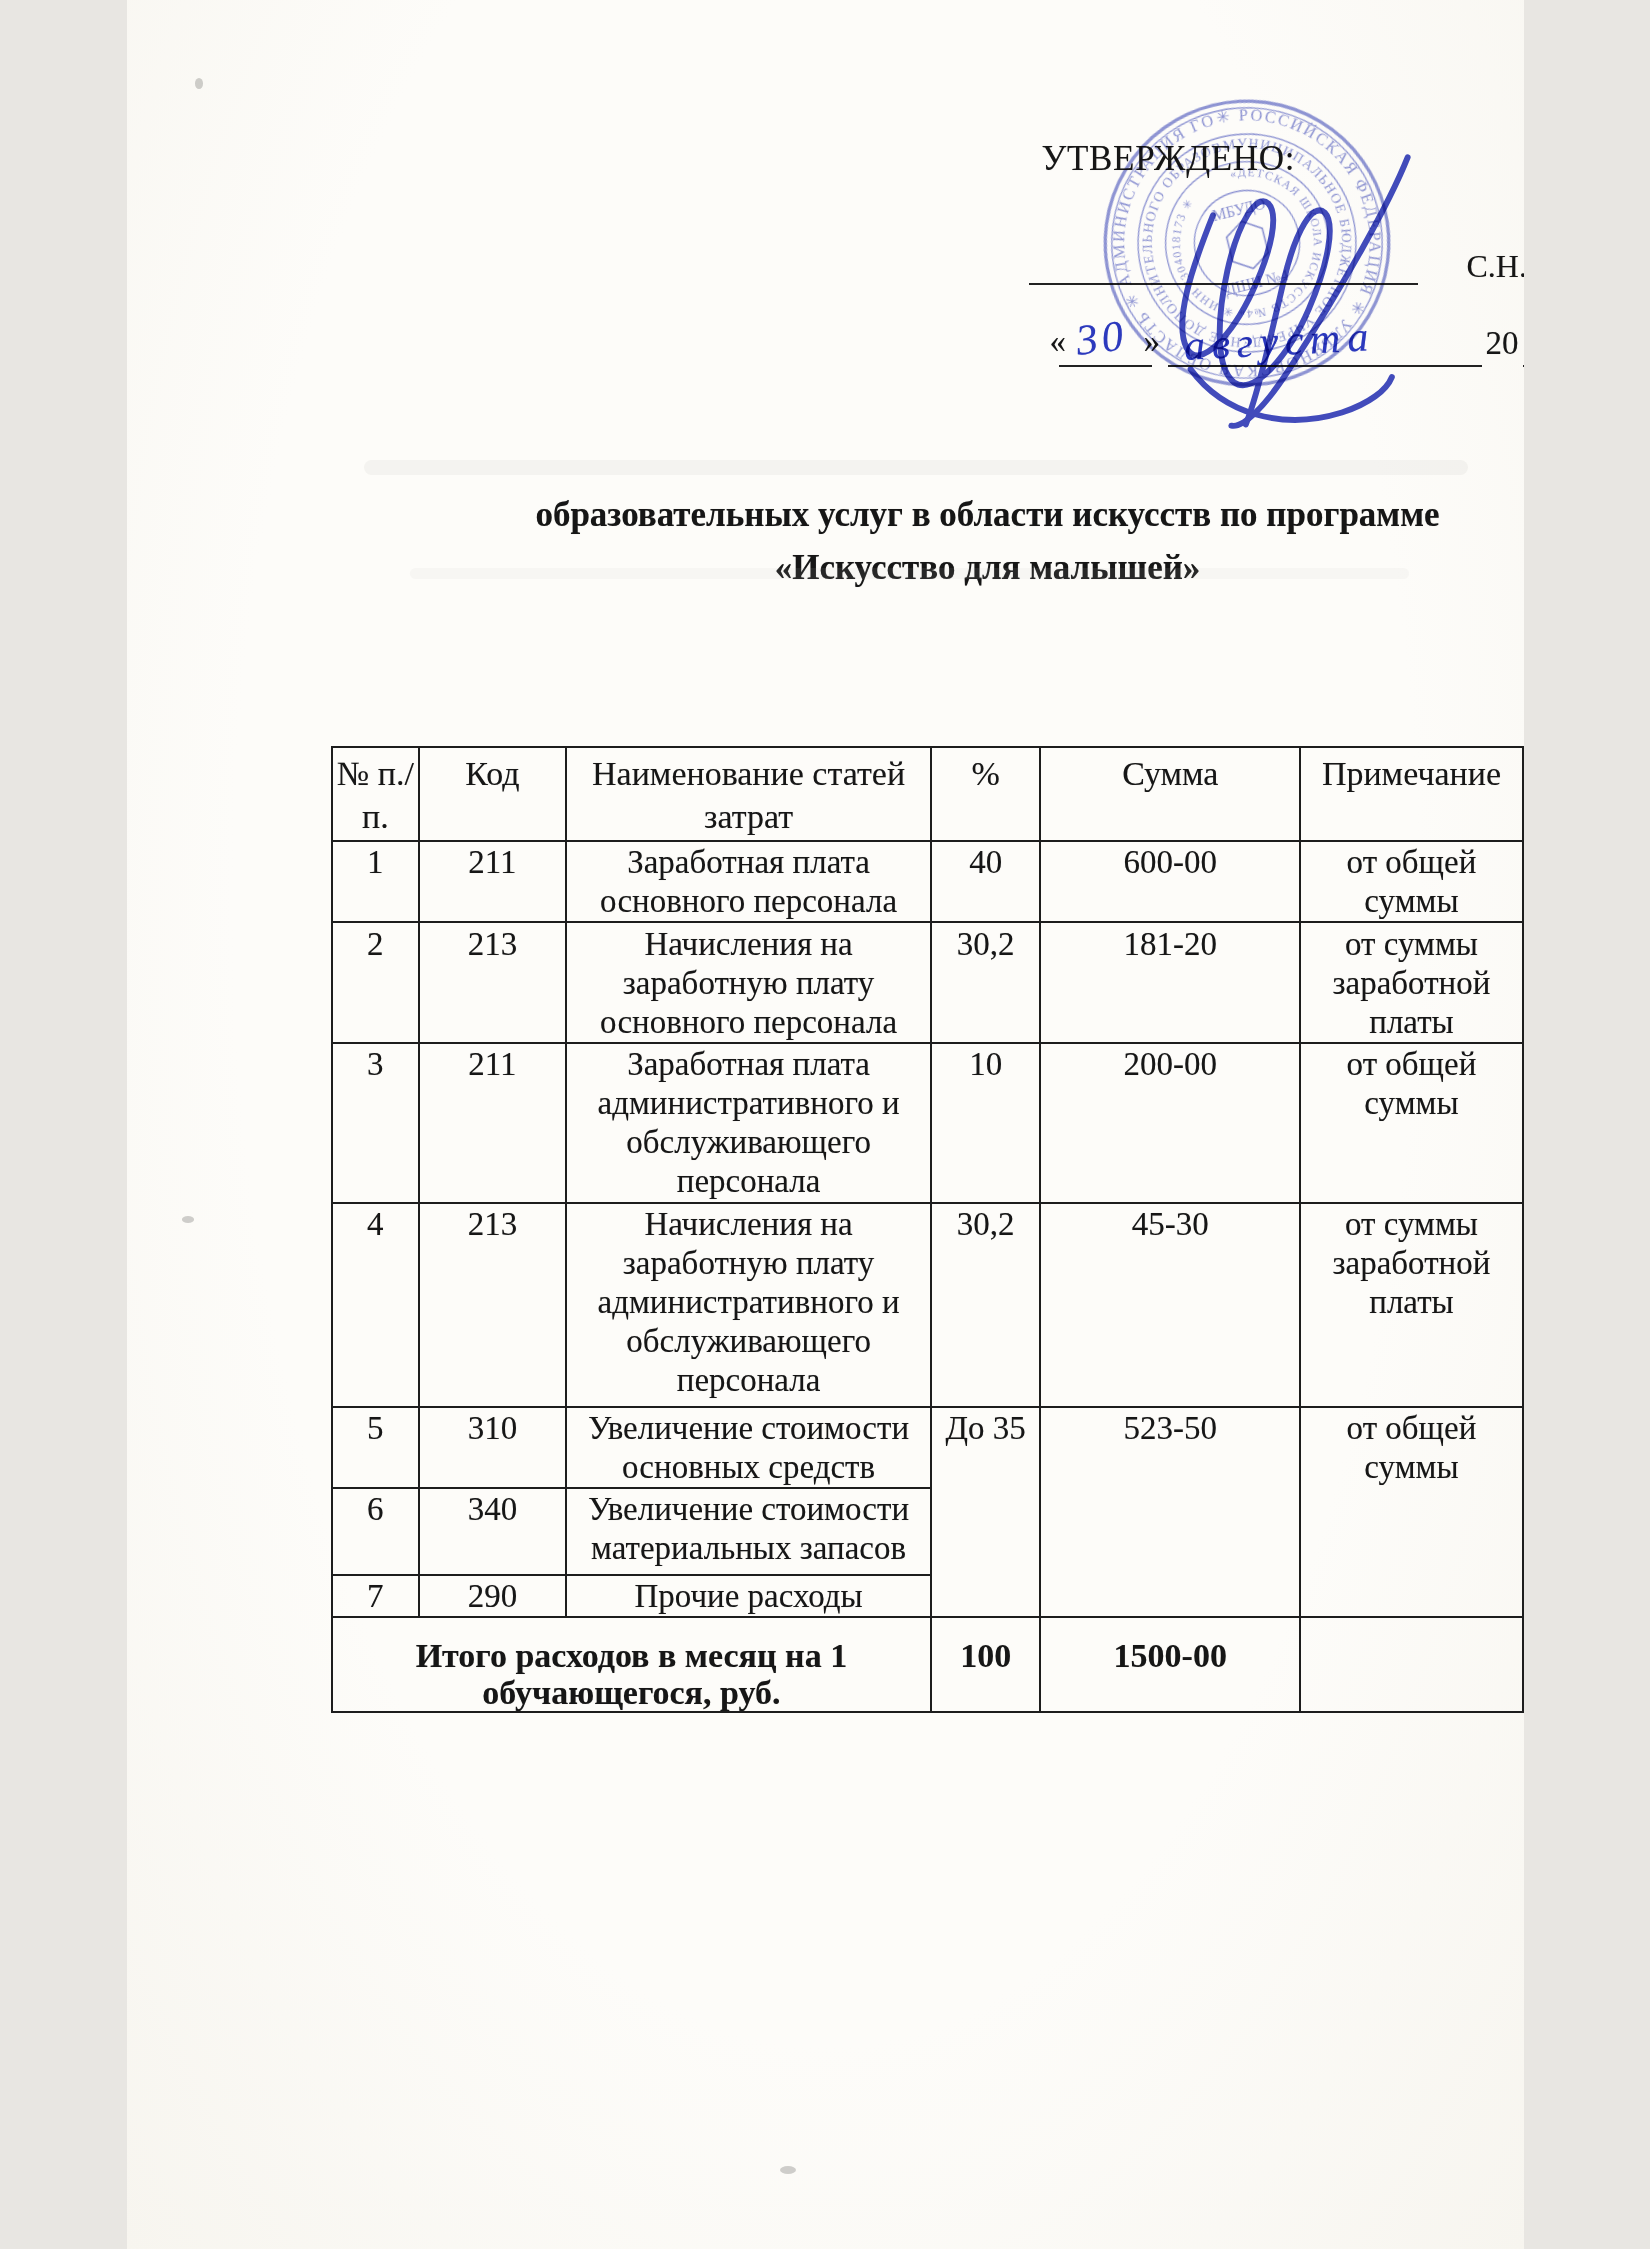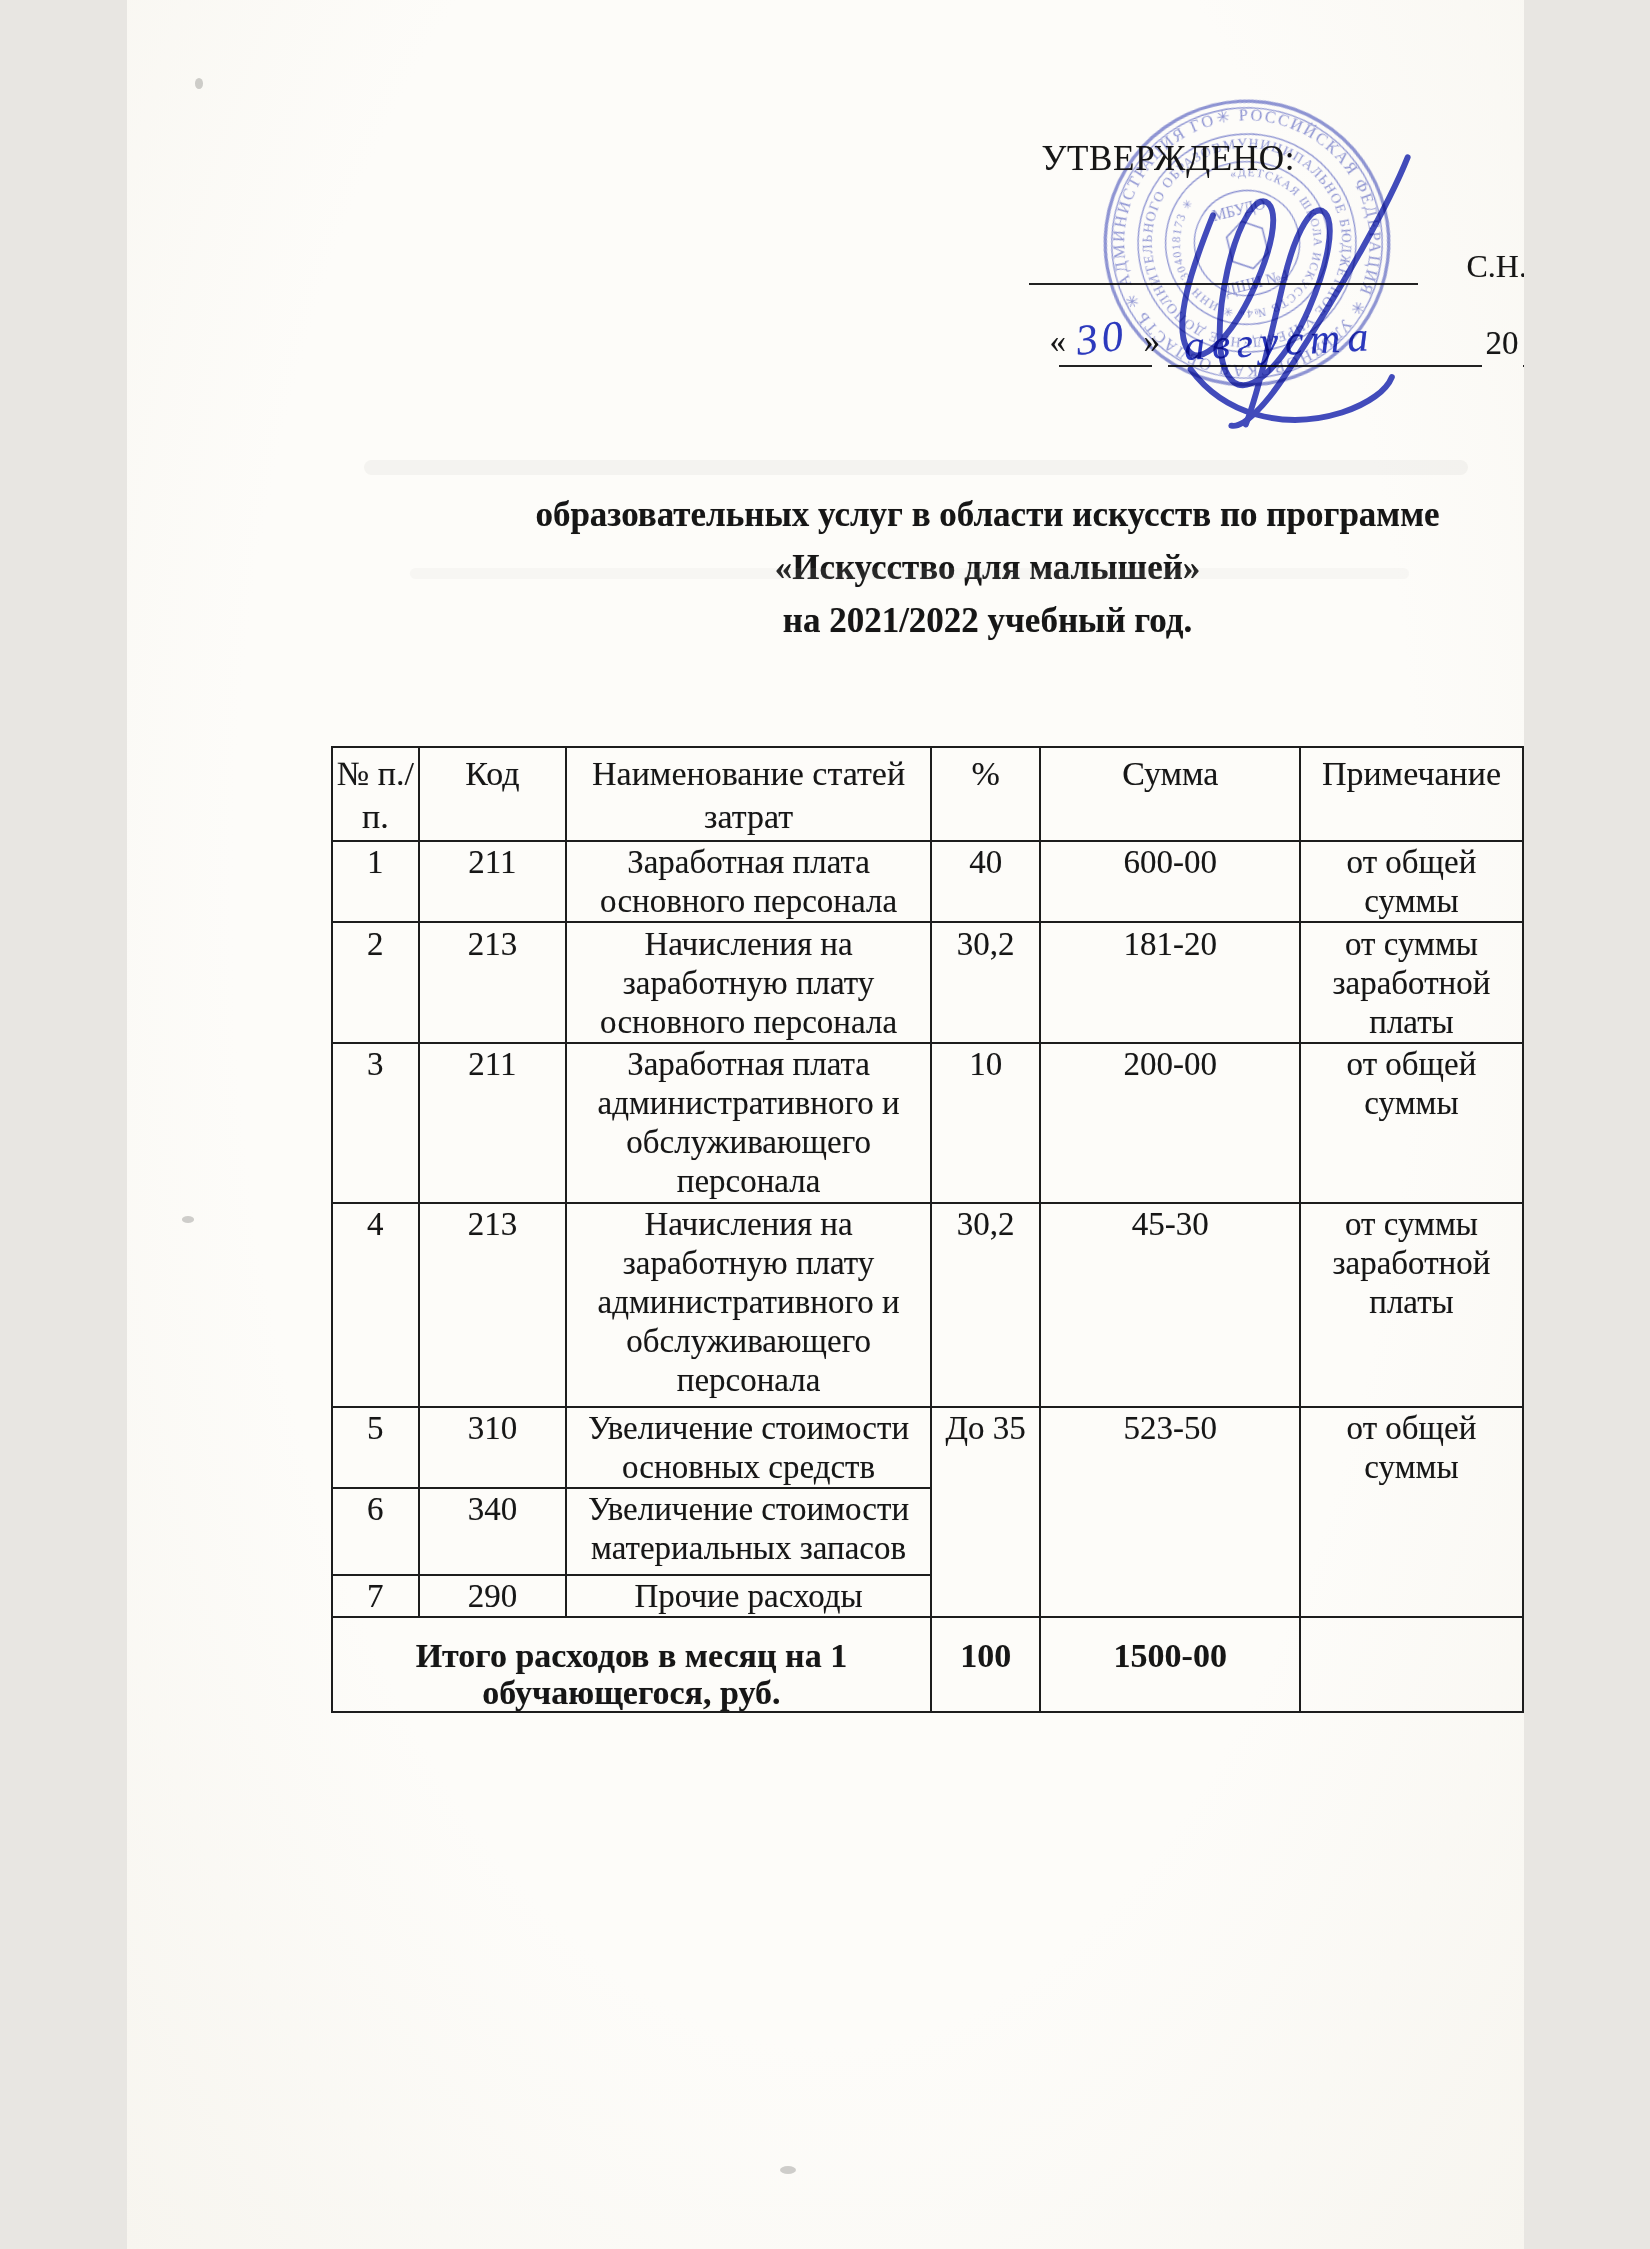--- a/index.html
+++ b/index.html
@@ -121,21 +121,20 @@
                C 156,262 158,330 184,350 C 214,372 268,308 298,238
                C 328,168 338,108 322,92 C 304,76 278,118 260,194
                C 238,288 220,368 202,414"></path>
       <path d="M 118,330 C 168,398 258,424 348,396 C 390,382 416,362 424,342"></path>
     </g>
   </svg>
 
   <div class="title">
     <div>образовательных услуг в области искусств по программе</div>
     <div>«Искусство для малышей»</div>
-    <div>на 2021/2022 учебный год.</div>
   </div>
 
   <table class="calc">
     <colgroup>
       <col style="width:101px">
         <col style="width:171px">
         <col style="width:389px">
       <col style="width:122px">
         <col style="width:304px">
         <col style="width:233px">

